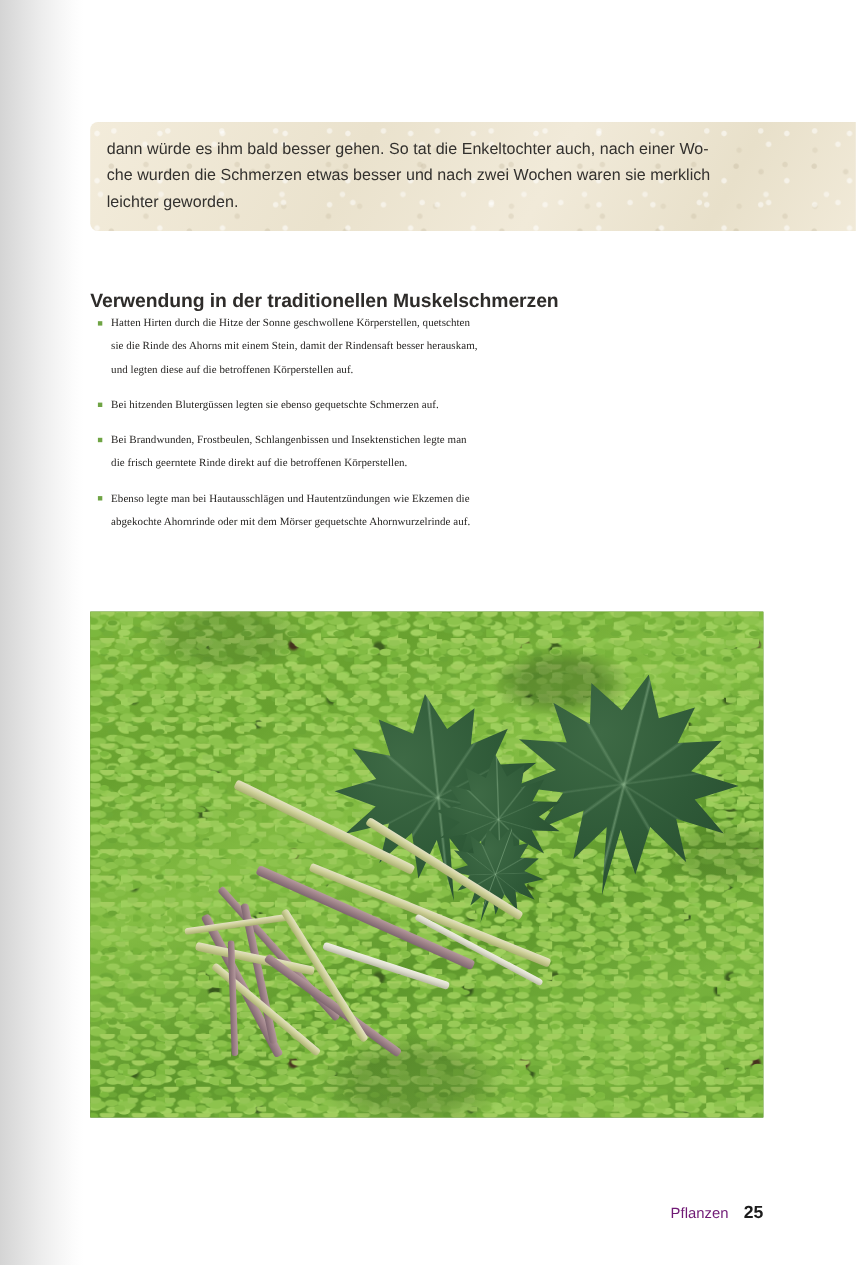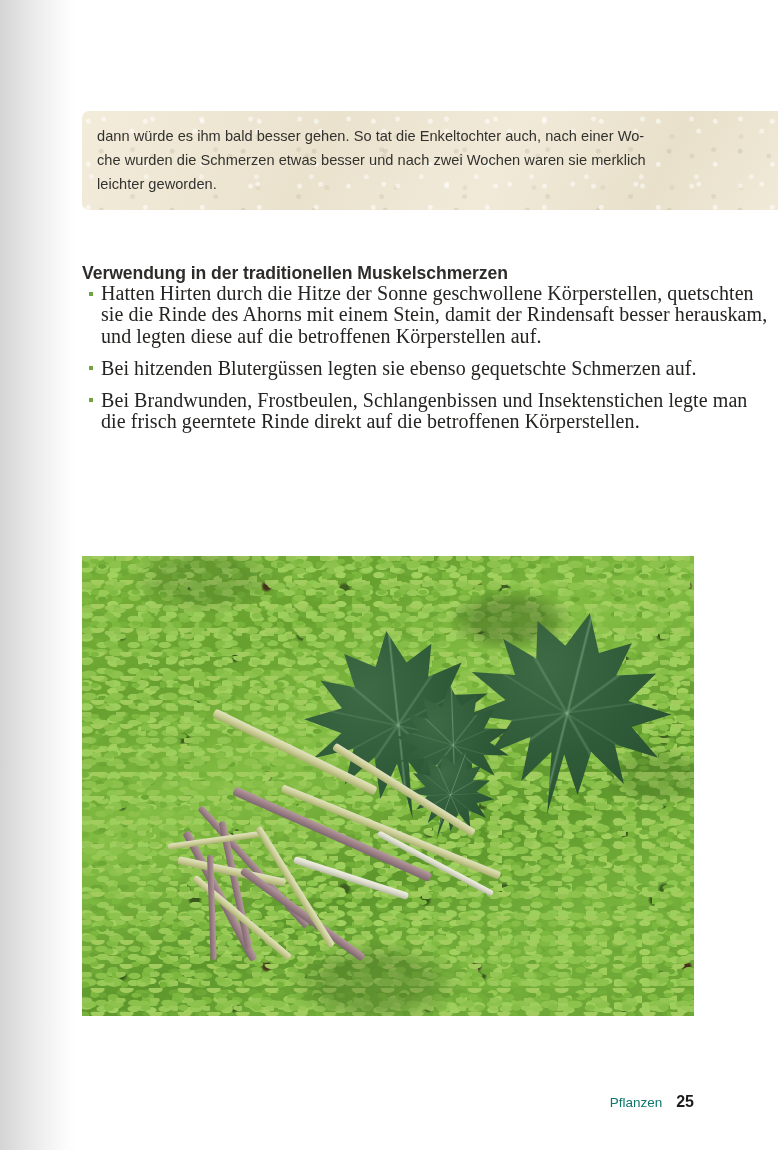--- a/index.html
+++ b/index.html
@@ -105,21 +105,21 @@
   .bullet-marker {
     position: absolute;
     left: 7px;
     top: 8.5px;
     width: 4px;
     height: 4px;
     background: #6fa444;
   }
   .bullet-line {
     font-family: "Liberation Serif", serif;
-    font-size: 20px;
+    font-size: 10px;
     line-height: 21.4px;
     color: #262422;
     white-space: nowrap;
     letter-spacing: .004em;
   }
 
   
   .photo {
     position: absolute;
     left: 0;
@@ -218,21 +218,21 @@
     position: absolute;
     right: 0;
     top: 1080px;
     display: flex;
     align-items: baseline;
     gap: 14px;
   }
   .footer-label {
     font-family: "Liberation Sans", sans-serif;
     font-size: 13.5px;
-    color: #0f766e;
+    color: #701a75;
     margin-top: 15px;
   }
   .footer-page {
     font-family: "Liberation Sans", sans-serif;
     font-size: 16px;
     font-weight: bold;
     color: #1c1c1c;
   }
 </style>
 </head>
@@ -266,20 +266,25 @@
         <div class="bullet-line">Bei hitzenden Blutergüssen legten sie ebenso gequetschte Schmerzen auf.</div>
       </div>
 
 
       <div class="bullet-item">
         <span class="bullet-marker"></span>
         <div class="bullet-line">Bei Brandwunden, Frostbeulen, Schlangenbissen und Insektenstichen legte man</div>
         <div class="bullet-line">die frisch geerntete Rinde direkt auf die betroffenen Körperstellen.</div>
       </div>
 
+      <div class="bullet-item">
+        <span class="bullet-marker"></span>
+        <div class="bullet-line">Ebenso legte man bei Hautausschlägen und Hautentzündungen wie Ekzemen die</div>
+        <div class="bullet-line">abgekochte Ahornrinde oder mit dem Mörser gequetschte Ahornwurzelrinde auf.</div>
+      </div>
 
     </div>
 
     <div class="photo">
       <div class="moss"></div>
       <div class="moss-dark"></div>
 
       <div class="leaf leaf-a"></div>
       <div class="leaf leaf-b"></div>
       <div class="leaf leaf-c"></div>

